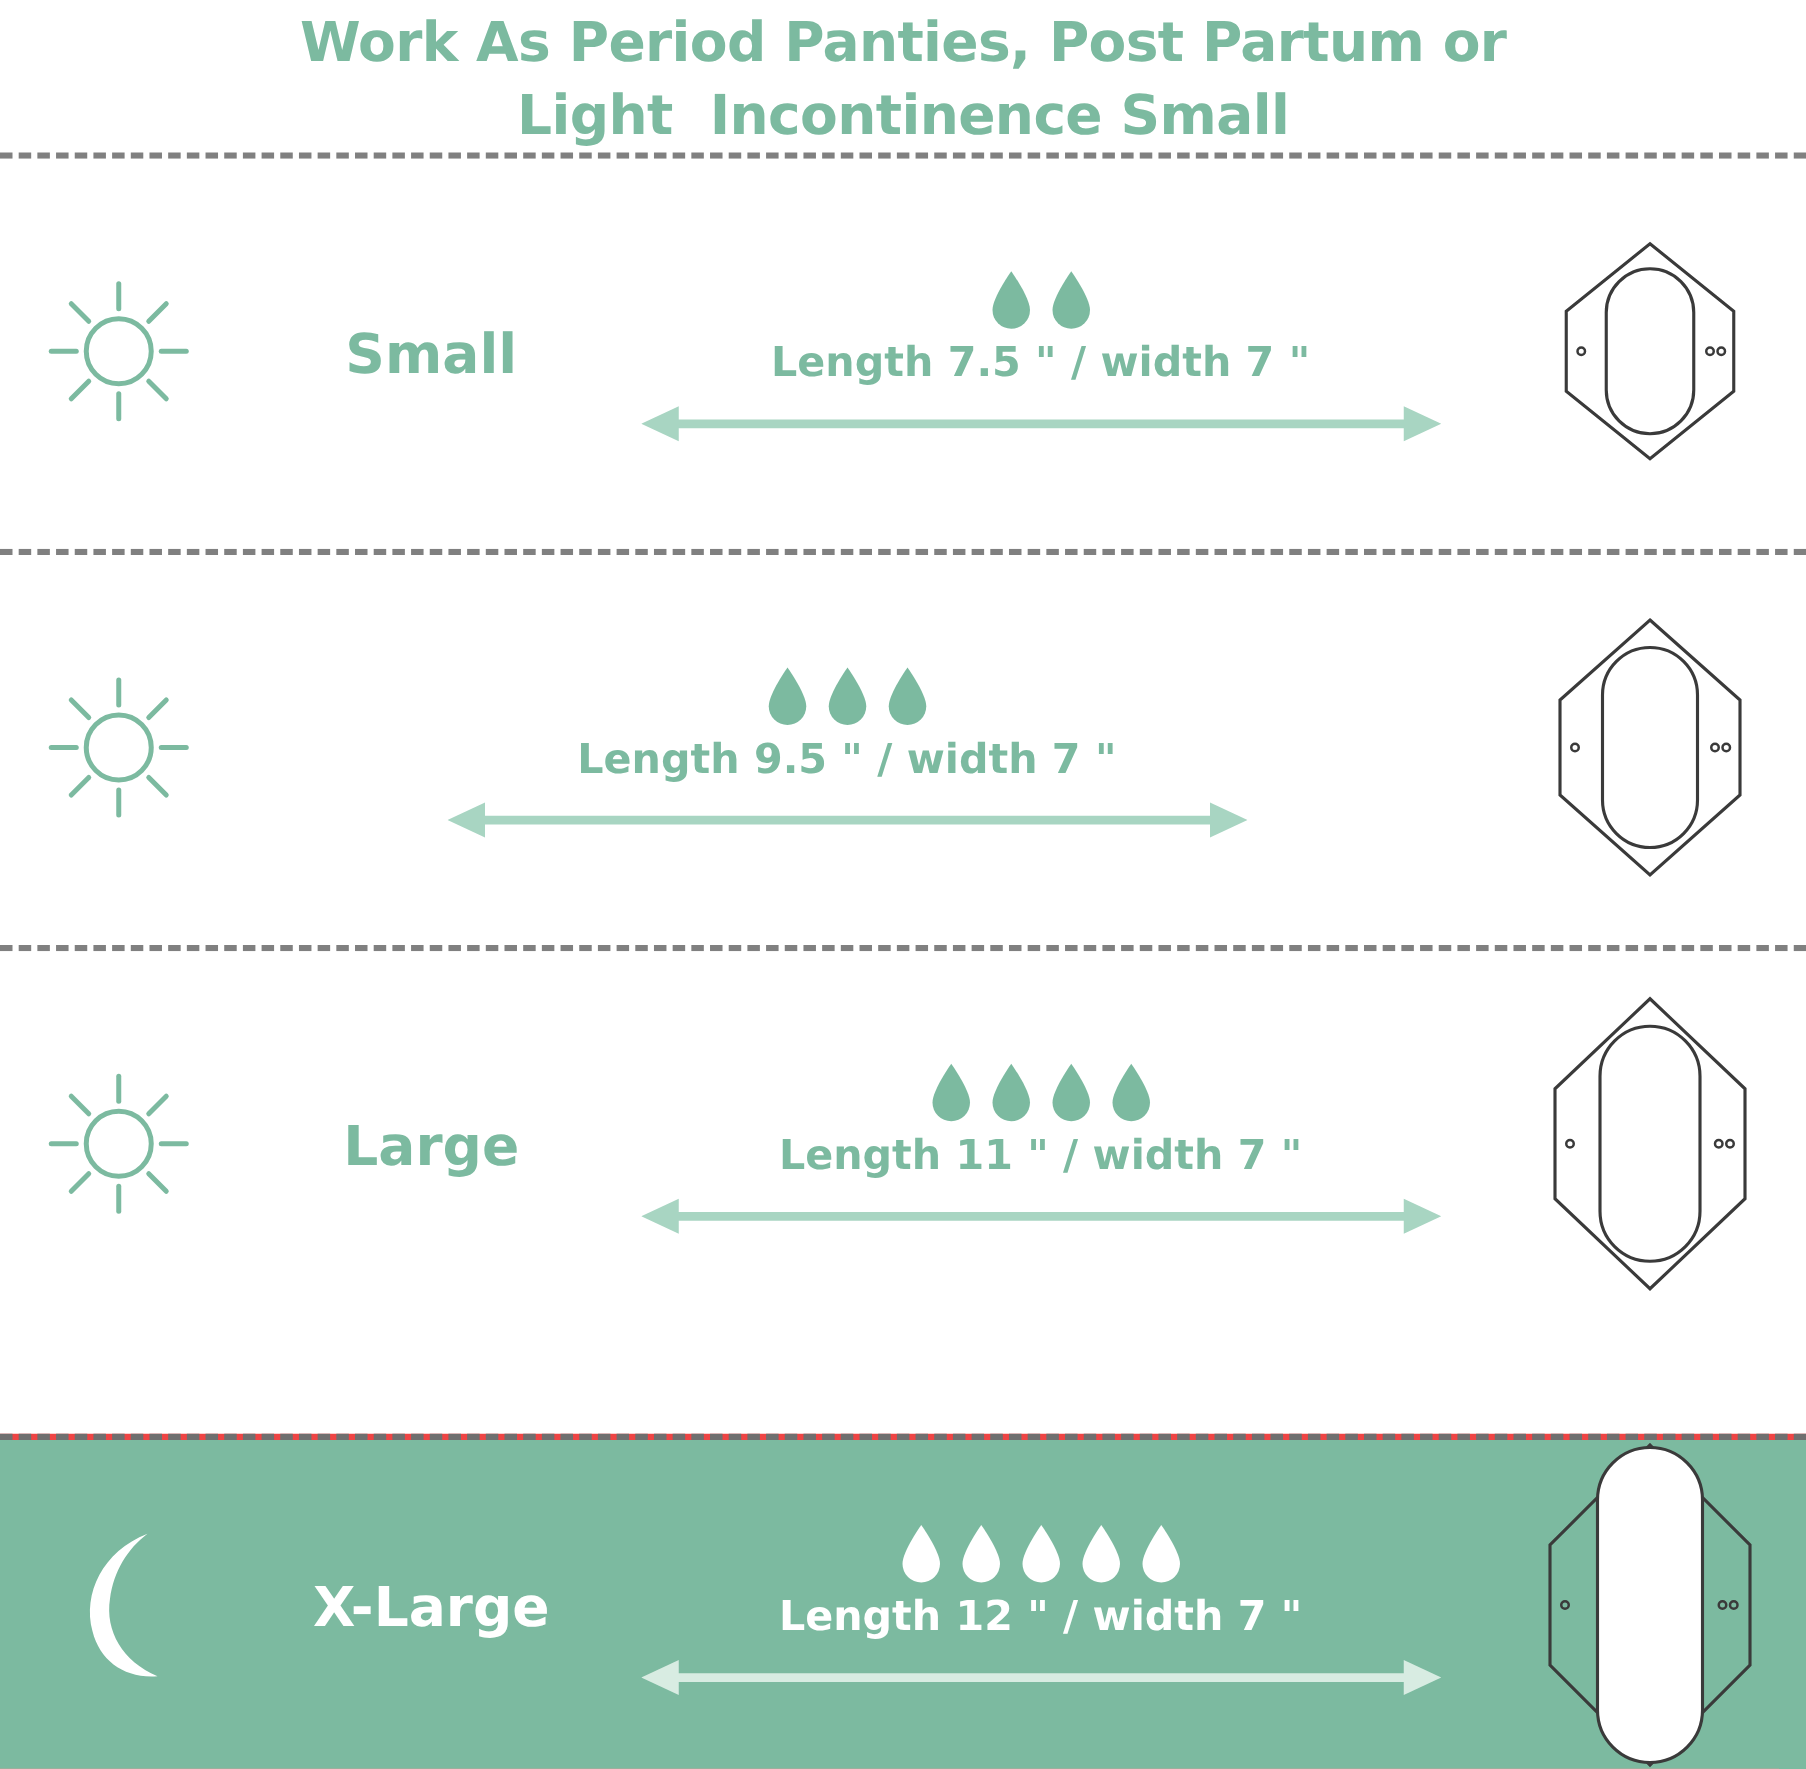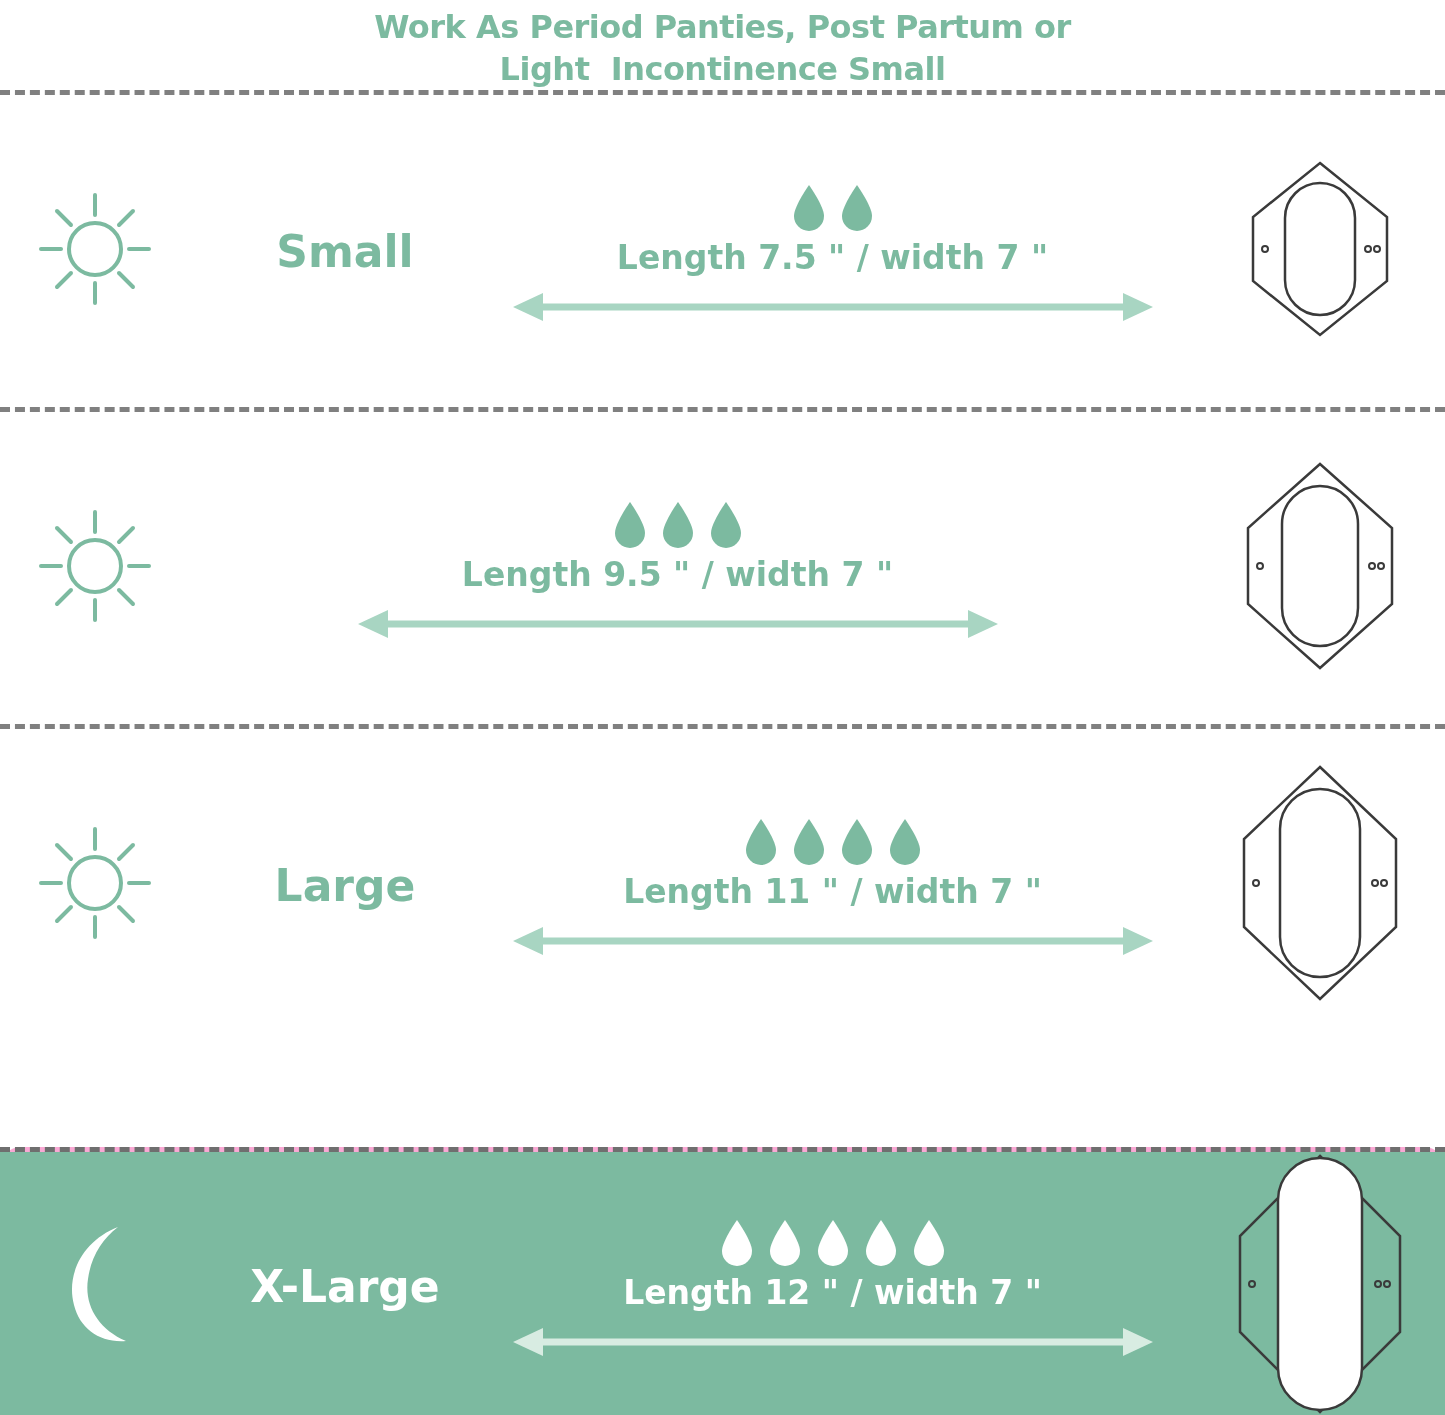--- a/index.html
+++ b/index.html
@@ -17,21 +17,21 @@
 
   
   .title-block {
     padding: 6px 40px 0 40px;
     text-align: center;
   }
   .title-line {
     color: #7cbaa0;
     font-family: "DejaVu Sans", sans-serif;
     font-weight: bold;
-    font-size: 32px;
+    font-size: 44px;
     letter-spacing: -0.5px;
     line-height: 1.32;
     white-space: pre;
   }
 
   
   .divider {
     height: 0;
     border-top: 5px dashed #808080;
     margin: 0;
@@ -119,22 +119,21 @@
     justify-content: center;
     position: relative;
   }
 
   .bottom-strip {
     position: absolute;
     left: 0;
     right: 0;
     bottom: 0;
     height: 268px;
-    background: #f9a8d4;
-    border-radius: 21px;
+    background: #ef4444;
   }
   .night-divider {
     border-top: 5px dashed #6f6f6f;
     height: 0;
   }
 </style>
 </head>
 <body>
 
 <div class="title-block">

